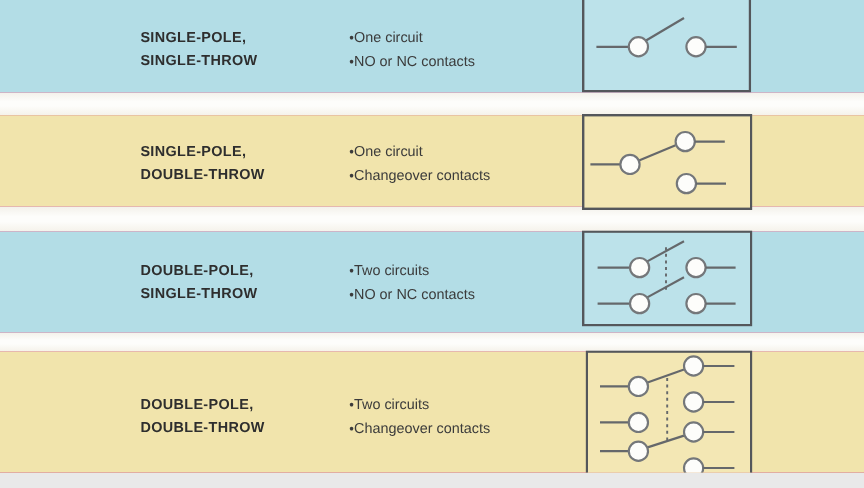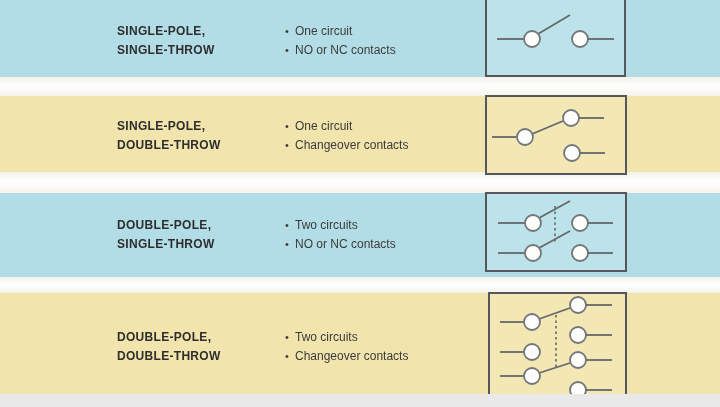--- a/index.html
+++ b/index.html
@@ -12,21 +12,21 @@
   .row.blue{background:#b3dde6;}
   .row.tan{background:#f1e4ac;}
   .gap{width:720px;background:linear-gradient(#f3f1ea,#fdfdfb 40%,#fdfdfb 60%,#f5f2ea);}
   .type{
     position:absolute;left:117px;
     font-weight:bold;font-size:12px;line-height:19px;
     color:#2e2e2e;letter-spacing:0.3px;white-space:nowrap;
   }
   .bullets{
     position:absolute;left:285px;margin:0;padding:0;list-style:none;
-    font-size:12px;line-height:19px;color:#3b3b3b;white-space:nowrap;
+    font-size:12px;line-height:19px;color:#3b3b3b;white-space:nowrap;text-align:right;
   }
   .bullets li{display:flex;align-items:baseline;}
   .bullets .dot{
     width:10px;flex:0 0 10px;color:#3b3b3b;font-size:11px;
   }
   .bullets .dot::before{content:"•";}
   .symbol-box{position:absolute;}
   svg{display:block;}
 </style>
 </head>

